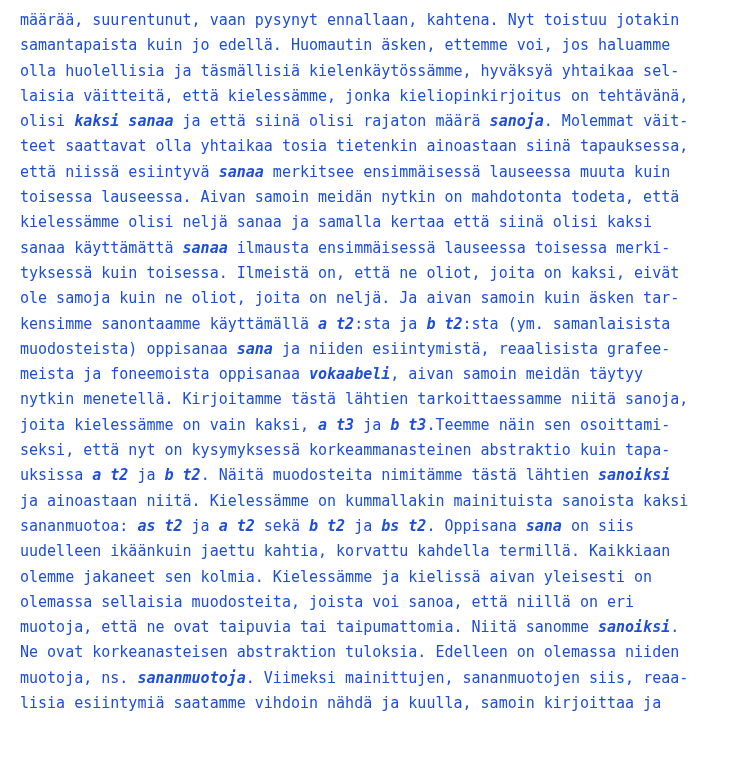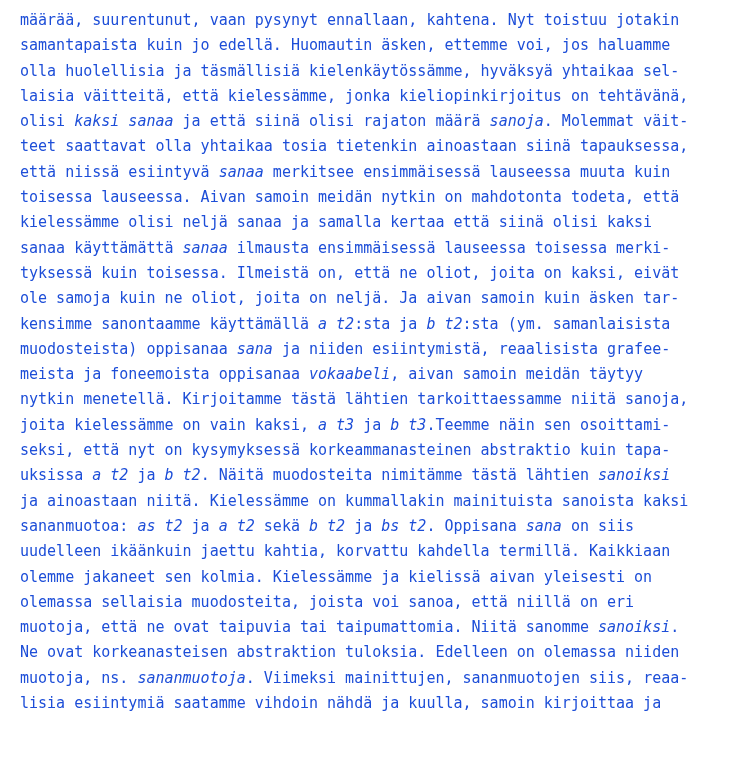--- a/index.html
+++ b/index.html
@@ -31,20 +31,21 @@
     white-space: pre-wrap;
     word-spacing: 0px;
   }
   .line {
     display: block;
     white-space: pre;
     height: 25.3px;
   }
   .it {
     font-style: italic;
+    font-weight: bold;
   }
 </style>
 </head>
 <body>
 
 <div id="page">
   <div class="doc-body" id="doc-body"><span class="line"><span>määrää, suurentunut, vaan pysynyt ennallaan, kahtena. Nyt toistuu jotakin</span></span><span class="line"><span>samantapaista kuin jo edellä. Huomautin äsken, ettemme voi, jos haluamme</span></span><span class="line"><span>olla huolellisia ja täsmällisiä kielenkäytössämme, hyväksyä yhtaikaa sel-</span></span><span class="line"><span>laisia väitteitä, että kielessämme, jonka kieliopinkirjoitus on tehtävänä,</span></span><span class="line"><span>olisi </span><span class="it">kaksi sanaa</span><span> ja että siinä olisi rajaton määrä </span><span class="it">sanoja</span><span>. Molemmat väit-</span></span><span class="line"><span>teet saattavat olla yhtaikaa tosia tietenkin ainoastaan siinä tapauksessa,</span></span><span class="line"><span>että niissä esiintyvä </span><span class="it">sanaa</span><span> merkitsee ensimmäisessä lauseessa muuta kuin</span></span><span class="line"><span>toisessa lauseessa. Aivan samoin meidän nytkin on mahdotonta todeta, että</span></span><span class="line"><span>kielessämme olisi neljä sanaa ja samalla kertaa että siinä olisi kaksi</span></span><span class="line"><span>sanaa käyttämättä </span><span class="it">sanaa</span><span> ilmausta ensimmäisessä lauseessa toisessa merki-</span></span><span class="line"><span>tyksessä kuin toisessa. Ilmeistä on, että ne oliot, joita on kaksi, eivät</span></span><span class="line"><span>ole samoja kuin ne oliot, joita on neljä. Ja aivan samoin kuin äsken tar-</span></span><span class="line"><span>kensimme sanontaamme käyttämällä </span><span class="it">a t2</span><span>:sta ja </span><span class="it">b t2</span><span>:sta (ym. samanlaisista</span></span><span class="line"><span>muodosteista) oppisanaa </span><span class="it">sana</span><span> ja niiden esiintymistä, reaalisista grafee-</span></span><span class="line"><span>meista ja foneemoista oppisanaa </span><span class="it">vokaabeli</span><span>, aivan samoin meidän täytyy</span></span><span class="line"><span>nytkin menetellä. Kirjoitamme tästä lähtien tarkoittaessamme niitä sanoja,</span></span><span class="line"><span>joita kielessämme on vain kaksi, </span><span class="it">a t3</span><span> ja </span><span class="it">b t3</span><span>.Teemme näin sen osoittami-</span></span><span class="line"><span>seksi, että nyt on kysymyksessä korkeammanasteinen abstraktio kuin tapa-</span></span><span class="line"><span>uksissa </span><span class="it">a t2</span><span> ja </span><span class="it">b t2</span><span>. Näitä muodosteita nimitämme tästä lähtien </span><span class="it">sanoiksi</span></span><span class="line"><span>ja ainoastaan niitä. Kielessämme on kummallakin mainituista sanoista kaksi</span></span><span class="line"><span>sananmuotoa: </span><span class="it">as t2</span><span> ja </span><span class="it">a t2</span><span> sekä </span><span class="it">b t2</span><span> ja </span><span class="it">bs t2</span><span>. Oppisana </span><span class="it">sana</span><span> on siis</span></span><span class="line"><span>uudelleen ikäänkuin jaettu kahtia, korvattu kahdella termillä. Kaikkiaan</span></span><span class="line"><span>olemme jakaneet sen kolmia. Kielessämme ja kielissä aivan yleisesti on</span></span><span class="line"><span>olemassa sellaisia muodosteita, joista voi sanoa, että niillä on eri</span></span><span class="line"><span>muotoja, että ne ovat taipuvia tai taipumattomia. Niitä sanomme </span><span class="it">sanoiksi</span><span>.</span></span><span class="line"><span>Ne ovat korkeanasteisen abstraktion tuloksia. Edelleen on olemassa niiden</span></span><span class="line"><span>muotoja, ns. </span><span class="it">sananmuotoja</span><span>. Viimeksi mainittujen, sananmuotojen siis, reaa-</span></span><span class="line"><span>lisia esiintymiä saatamme vihdoin nähdä ja kuulla, samoin kirjoittaa ja</span></span></div>
 </div>
 
 </body></html>

